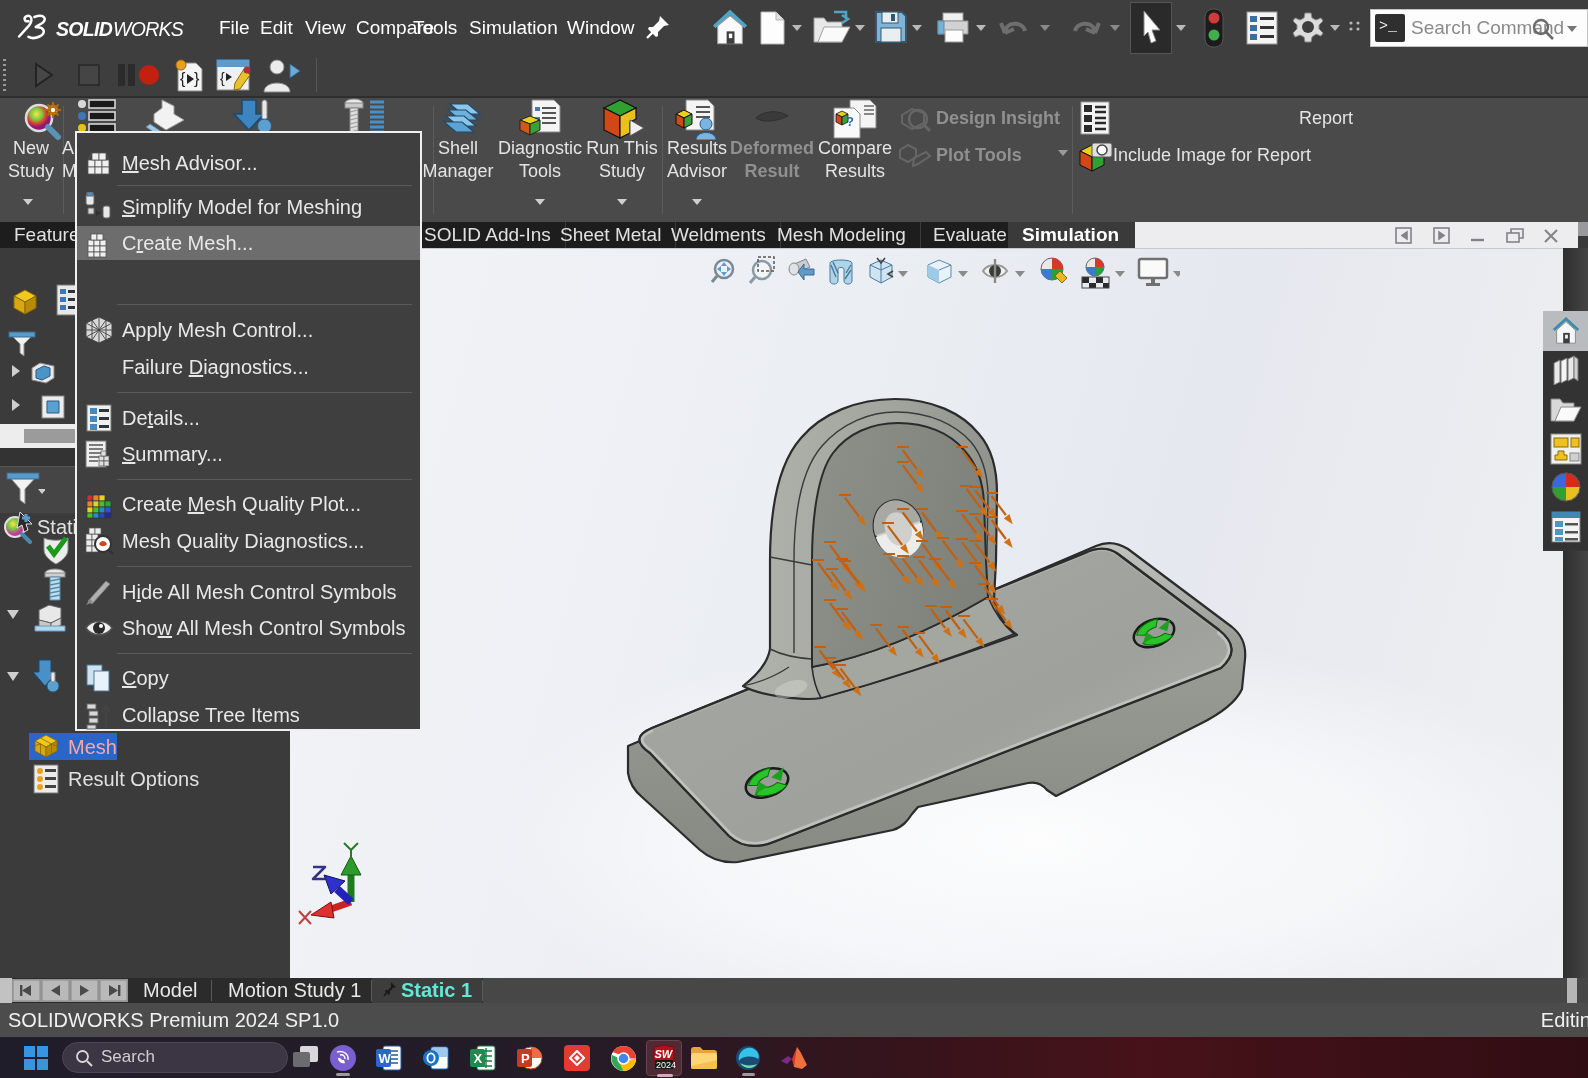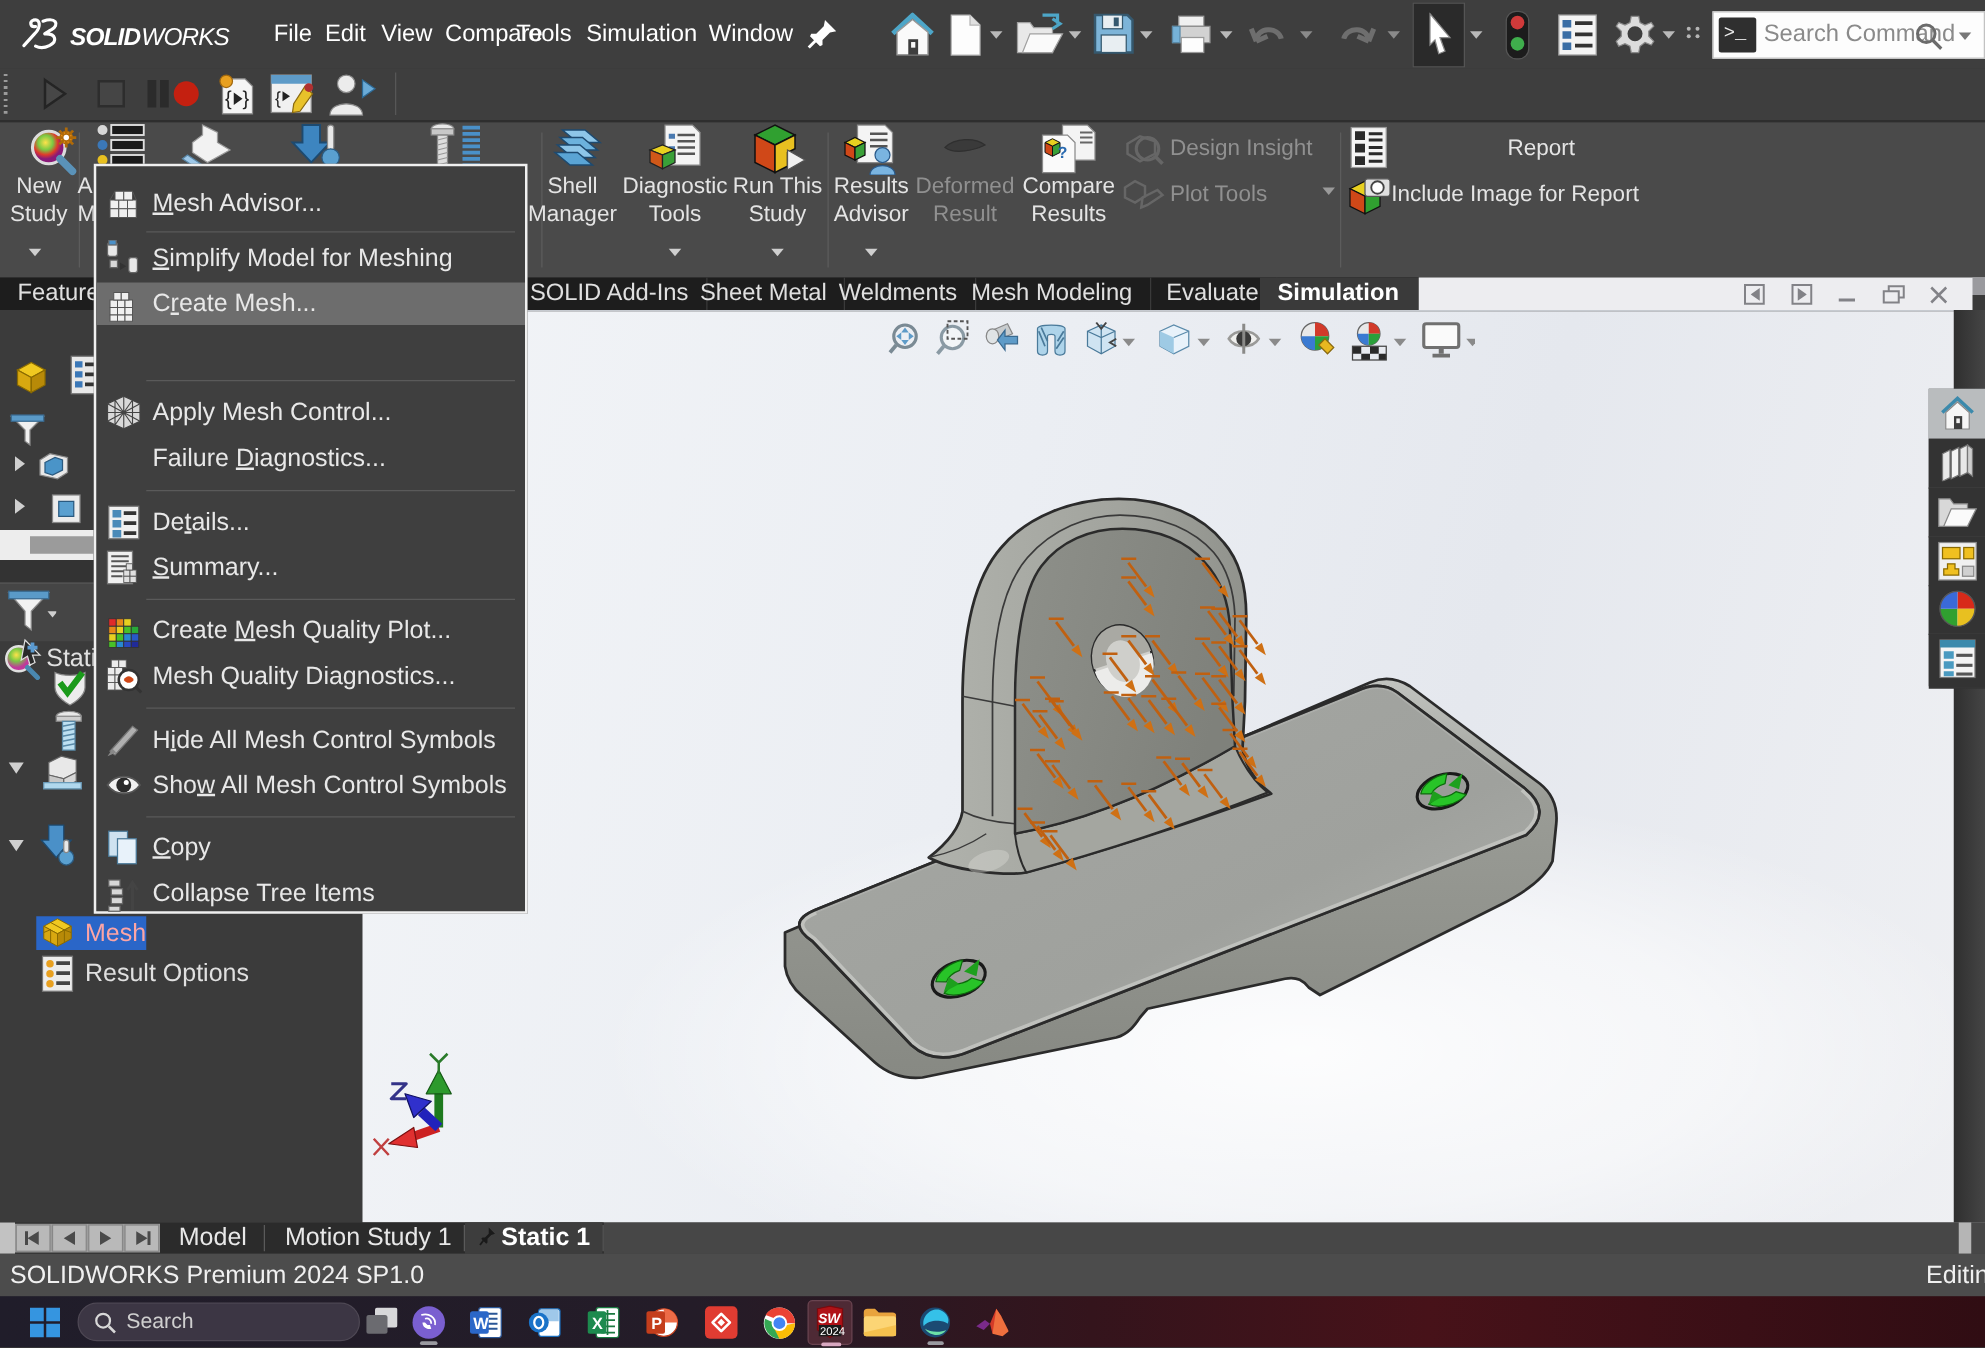--- a/index.html
+++ b/index.html
@@ -7,21 +7,21 @@
   #root{position:relative;width:1588px;height:828px;}
   .abs{position:absolute;}
   
   #titlebar{left:0;top:0;width:1588px;height:55px;background:#3e3e3e;}
   .mbar{position:absolute;top:0;height:55px;line-height:55px;color:#ffffff;font-size:19px;}
   
   #macrobar{left:0;top:55px;width:1588px;height:41px;background:#3e3e3e;border-bottom:2px solid #2e2e2e;}
   
   #ribbon{left:0;top:98px;width:1588px;height:124px;background:#4a4a4a;}
   .rlabel{position:absolute;color:#e4e4e4;font-size:18px;text-align:center;line-height:23px;}
-  .rlabel.gray{color:#909090;}
+  .rlabel.gray{color:#909090;font-weight:bold;}
   .rsep{position:absolute;top:8px;width:1px;height:108px;background:#5c5c5c;}
   .caret{position:absolute;width:0;height:0;border-left:5px solid transparent;border-right:5px solid transparent;border-top:6px solid #cfcfcf;}
   
   #cmdtabs{left:0;top:222px;width:1135px;height:26px;background:#1d1d1d;color:#e0e0e0;font-size:19px;}
   .ctab{position:absolute;top:0;height:26px;line-height:26px;padding:0 14px;border-right:1px solid #3a3a3a;}
   #winctl{left:1135px;top:222px;width:453px;height:26px;background:#ededf0;}
   
   #leftpanel{left:0;top:248px;width:290px;height:730px;background:#3b3b3b;}
   
   #viewport{left:290px;top:248px;width:1298px;height:730px;background:linear-gradient(105deg,#f2f4f7 0%,#ebeef3 38%,#e5e8ee 65%,#eff0f3 100%);border-top:1px solid #c6cad0;box-sizing:border-box;}
@@ -349,21 +349,21 @@
 
     <svg class="abs" style="left:1080px;top:3px" width="30" height="34" viewBox="0 0 30 34">
       <rect x="1" y="1" width="28" height="32" fill="#f4f4f4" stroke="#999"></rect>
       <rect x="4" y="4" width="8" height="7" fill="#2a2a2a"></rect>
         <rect x="4" y="14" width="8" height="7" fill="#2a2a2a"></rect>
         <rect x="4" y="24" width="8" height="7" fill="#2a2a2a"></rect>
       <g stroke="#2a2a2a" stroke-width="2.4">
           <path d="M15 6 L26 6 M15 11 L26 11 M15 17 L26 17 M15 22 L26 22 M15 28 L26 28"></path>
         </g>
     </svg>
-    <div class="rlabel" style="left:1113px;top:9px;width:240px;text-align:center">Report</div>
+    <div class="rlabel" style="left:1113px;top:9px;width:240px;text-align:right">Report</div>
 
     <svg class="abs" style="left:1078px;top:41px" width="36" height="34" viewBox="0 0 36 34">
       <g stroke="#111" stroke-width="1">
           <path d="M2 12 L14 6 L26 12 L14 18 Z" fill="#e8d020"></path>
           <path d="M2 12 L2 26 L14 32 L14 18 Z" fill="#d04818"></path>
           <path d="M14 18 L14 32 L26 26 L26 12 Z" fill="#30a030"></path>
         </g>
       <rect x="14" y="4" width="20" height="14" rx="2" fill="#e0e0e0" stroke="#555"></rect>
       <circle cx="24" cy="11" r="5" fill="#fff" stroke="#444" stroke-width="1.5"></circle>
     </svg>
@@ -890,21 +890,21 @@
     </svg>
     <span class="abs" style="left:143px;top:1px;color:#e8e8e8;font-size:20px">Model</span>
     <div class="abs" style="left:211px;top:2px;width:1px;height:21px;background:#5a5a5a"></div>
     <span class="abs" style="left:228px;top:1px;color:#e8e8e8;font-size:20px">Motion Study 1</span>
     <div class="abs" style="left:371px;top:2px;width:1px;height:21px;background:#5a5a5a"></div>
     <div class="abs" style="left:372px;top:0;width:110px;height:25px;background:#3d3d3d"></div>
     <svg class="abs" style="left:383px;top:3px" width="14" height="16" viewBox="0 0 14 16">
         <path d="M8 1 L13 6 L10 7 L7 10 L7 13 L6 14 L2 10 L3 9 L5 9 L8 6 Z" fill="#1a1a1a"></path>
         <path d="M4 11 L1 15" stroke="#1a1a1a" stroke-width="1.5"></path>
       </svg>
-    <span class="abs" style="left:401px;top:1px;color:#ffffff;font-size:20px;font-weight:bold">Static 1</span>
+    <span class="abs" style="left:401px;top:1px;color:#5eead4;font-size:20px;font-weight:bold">Static 1</span>
     <div class="abs" style="left:482px;top:2px;width:1px;height:21px;background:#5a5a5a"></div>
     <div class="abs" style="left:1567px;top:0;width:10px;height:25px;background:#b5b5b5"></div>
   </div>
   <div id="statusbar" class="abs"><span style="margin-left:8px">SOLIDWORKS Premium 2024 SP1.0</span><span style="position:absolute;right:-14px;top:0">Editing</span></div>
   <div id="taskbar" class="abs">
     <svg class="abs" style="left:24px;top:9px" width="24" height="24" viewBox="0 0 24 24">
       <rect x="0" y="0" width="11" height="11" fill="#3595e0"></rect>
         <rect x="13" y="0" width="11" height="11" fill="#3595e0"></rect>
       <rect x="0" y="13" width="11" height="11" fill="#3595e0"></rect>
         <rect x="13" y="13" width="11" height="11" fill="#3595e0"></rect>

